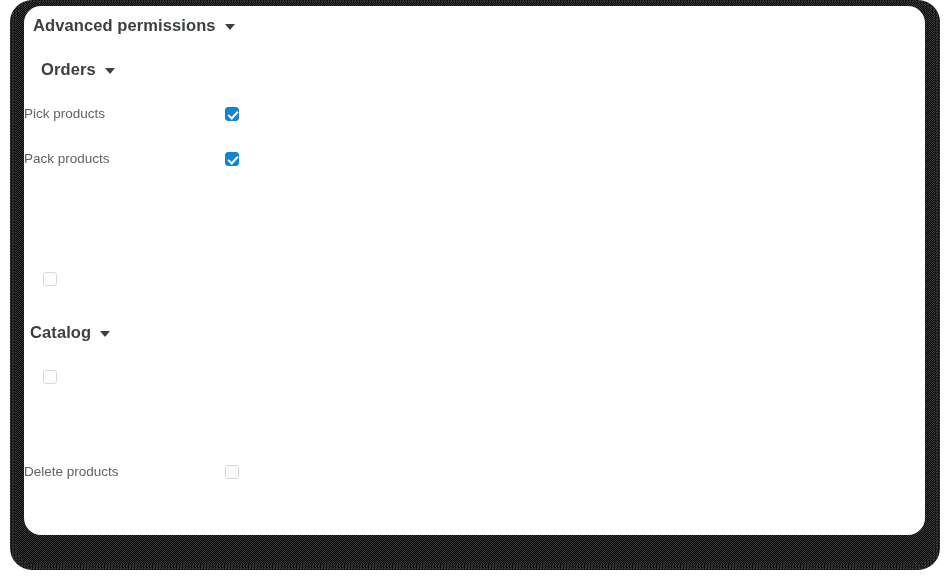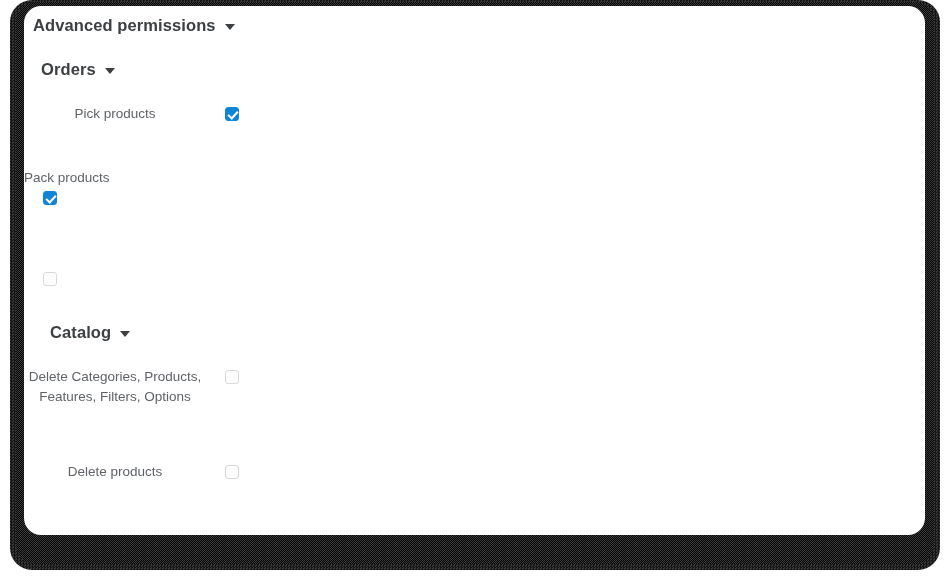--- a/index.html
+++ b/index.html
@@ -68,21 +68,21 @@
     gap: 9px;
     font-size: 16.5px;
     font-weight: bold;
     color: #3c4043;
     letter-spacing: 0.1px;
     white-space: nowrap;
   }
 
   .title-advanced { left: 9px; top: 10px; }
   .title-orders   { left: 9px; top: 54px; margin-left: 8px; }
-  .title-catalog  { left: 26px; top: 317px; }
+  .title-catalog  { left: 6px; top: 317px; }
 
   .caret {
     display: inline-block;
     width: 0;
     height: 0;
     border-left: 5px solid transparent;
     border-right: 5px solid transparent;
     border-top: 6px solid #3c4043;
     margin-top: 3px;
   }
@@ -90,21 +90,21 @@
   .perm-row {
     position: absolute;
     display: flex;
     align-items: flex-start;
     left: 0px;
     width: 215px;
   }
 
   .perm-label {
     flex: 1 1 auto;
-    text-align: center;
+    text-align: left;
     font-size: 13.5px;
     color: #5f6368;
     line-height: 20px;
     padding-right: 0;
     white-space: pre-line;
   }
 
   .cbox {
     flex: 0 0 auto;
     width: 14px;
@@ -130,21 +130,21 @@
     left: 3.6px;
     top: 0.8px;
     width: 4px;
     height: 8px;
     border: solid #ffffff;
     border-width: 0 2px 2px 0;
     transform: rotate(43deg);
   }
 
   .row-0 { top: 98px; }
-  .row-1 { top: 162px; flex-direction: column; }
+  .row-1 { top: 143px; }
   .row-2 { top: 208px; }
   .row-3 { top: 263px; }
   .row-4 { top: 361px; }
   .row-5 { top: 456px; }
 </style>
 </head>
 <body>
 
 <div id="stage">
 
@@ -178,21 +178,20 @@
       <div class="perm-row row-3">
         <span class="cbox off"></span>
       </div>
 
       <div class="section-title title-catalog">
         <span>Catalog</span>
         <span class="caret"></span>
       </div>
 
       <div class="perm-row row-4">
-        <span class="perm-label">Delete Categories, Products, Features, Filters, Options</span>
         <span class="cbox off"></span>
       </div>
 
       <div class="perm-row row-5">
         <span class="perm-label">Delete products</span>
         <span class="cbox off"></span>
       </div>
 
     </div>
   </div>

